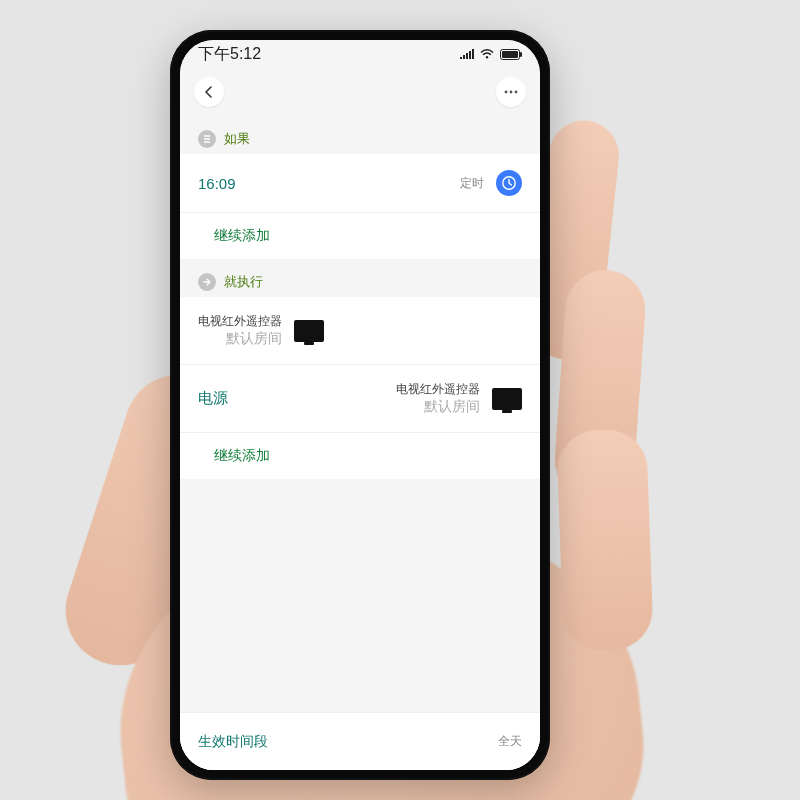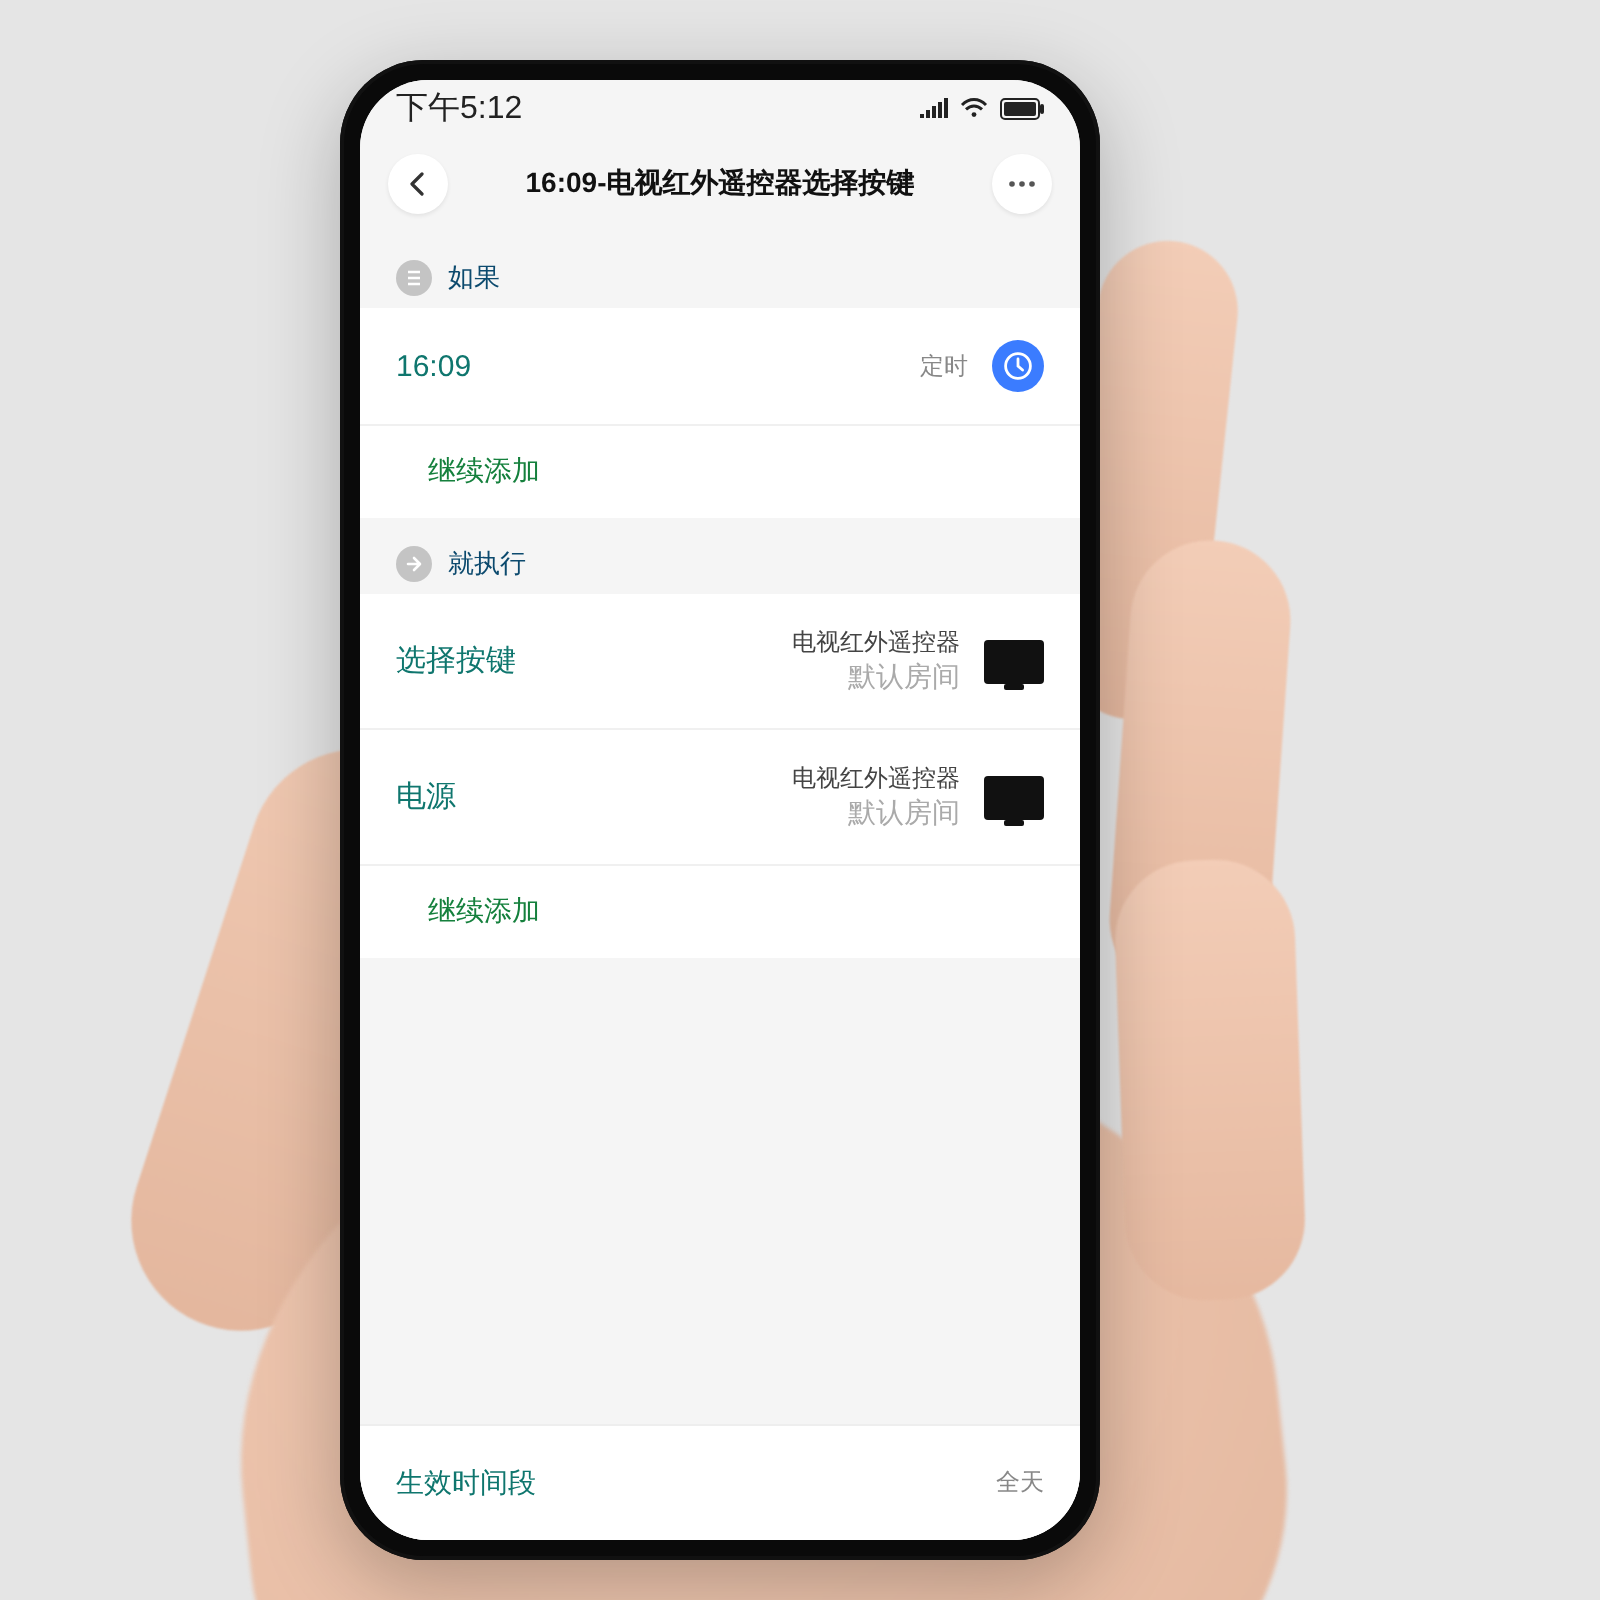--- a/index.html
+++ b/index.html
@@ -57,21 +57,21 @@
   .appbar-title {
     flex: 1; text-align: center;
     font-size: 14px; font-weight: 600; color: #111;
     padding: 0 6px;
     white-space: nowrap; overflow: hidden; text-overflow: ellipsis;
   }
   .content { flex: 1; overflow: hidden; background: #f5f5f5; }
   .section-head {
     display: flex; align-items: center; gap: 8px;
     padding: 14px 18px 6px;
-    color: #0c4a6e; font-size: 13px;
+    color: #4d7c0f; font-size: 13px;
   }
   .head-ico {
     width: 18px; height: 18px; border-radius: 50%;
     background: #c4c4c4;
     display: flex; align-items: center; justify-content: center;
     color: #fff; font-size: 11px;
   }
   .row {
     background: #fff;
     display: flex; align-items: center;
@@ -180,21 +180,20 @@
         </span>
       </span>
     </div>
 
     <div class="appbar">
       <div class="circ-btn">
         <svg width="12" height="12" viewBox="0 0 12 12">
             <path d="M8 1 3 6l5 5" fill="none" stroke="#333" stroke-width="1.6" stroke-linecap="round" stroke-linejoin="round"></path>
           </svg>
       </div>
-      <div class="appbar-title">16:09-电视红外遥控器选择按键</div>
       <div class="circ-btn">
         <svg width="14" height="4" viewBox="0 0 14 4">
             <circle cx="2" cy="2" r="1.4" fill="#555"></circle>
             <circle cx="7" cy="2" r="1.4" fill="#555"></circle>
             <circle cx="12" cy="2" r="1.4" fill="#555"></circle>
           </svg>
       </div>
     </div>
 
     <div class="content">
@@ -226,21 +225,20 @@
       <div class="section-head">
         <span class="head-ico">
           <svg width="10" height="10" viewBox="0 0 10 10">
               <path d="M2 5h5M5 2l3 3-3 3" fill="none" stroke="#fff" stroke-width="1.3" stroke-linecap="round" stroke-linejoin="round"></path>
             </svg>
         </span>
         <span>就执行</span>
       </div>
 
       <div class="row">
-        <div class="left">选择按键</div>
         <div class="right">
           <div class="meta">
             <span class="m1">电视红外遥控器</span>
             <span class="m2">默认房间</span>
           </div>
           <span class="tv-ico"></span>
         </div>
       </div>
 
       <div class="row">

